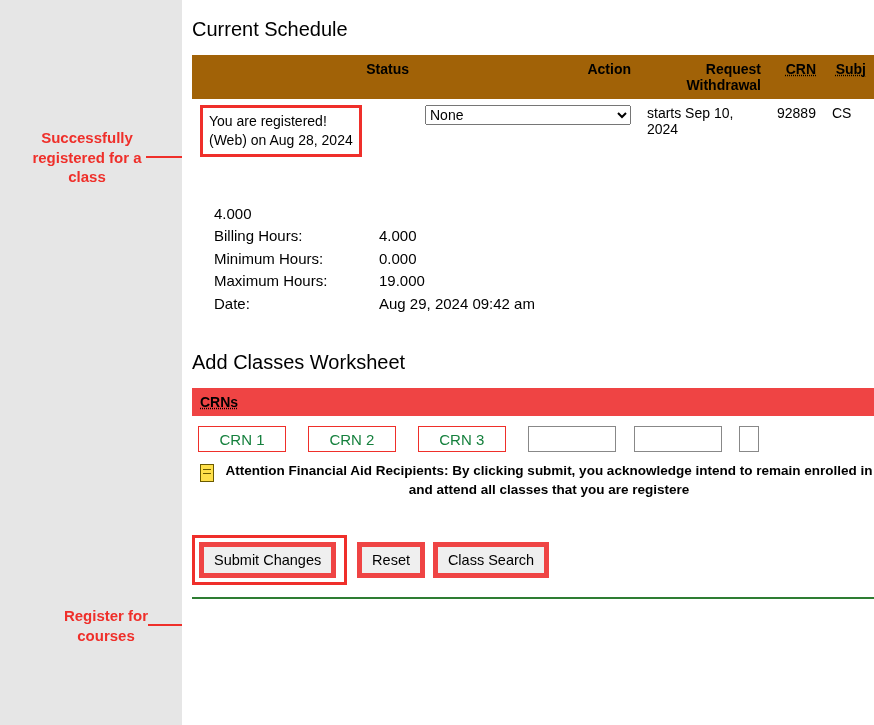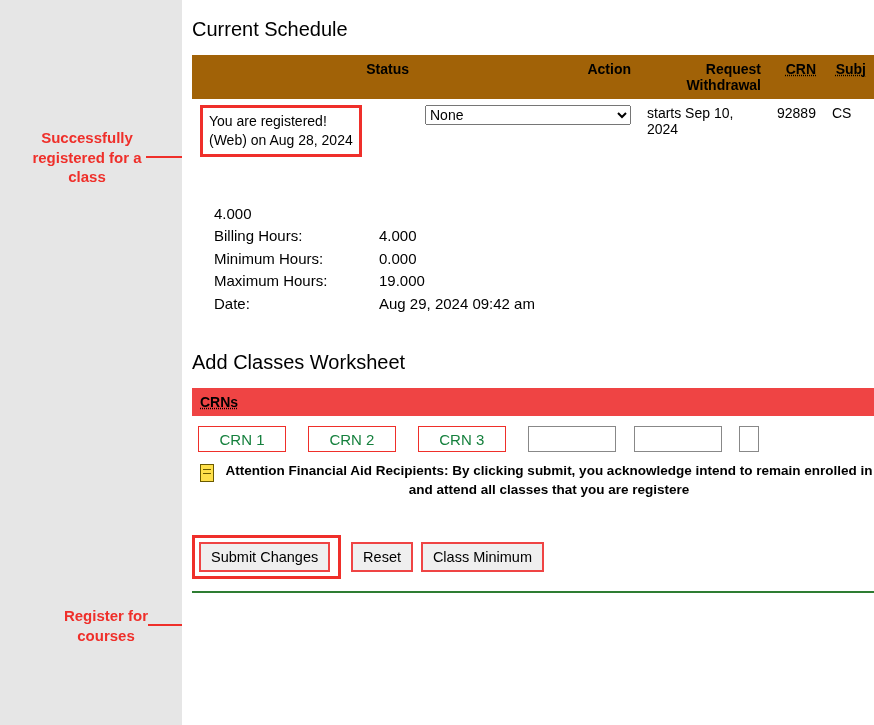--- a/index.html
+++ b/index.html
@@ -126,21 +126,21 @@
     left:2px; right:2px;
     height:1px; background:#6a5a00;
   }
   .notice-icon .page::before { top:4px; }
   .notice-icon .page::after { top:8px; }
   .buttons {
     margin: 36px 0 0 0;
   }
   button.std {
     background: #efefef;
-    border: 2px solid #ef4444;
+    border: 5px solid #ef4444;
     font-size: 14.5px;
     padding: 5px 10px;
     margin-right: 4px;
     cursor: pointer;
   }
   .submit-highlight {
     display: inline-block;
     border: 3px solid #ef2f2a;
     padding: 4px 4px;
     margin-right: 6px;
@@ -248,18 +248,18 @@
         <span class="page"></span>
       </span>
     <span>Attention Financial Aid Recipients: By clicking submit, you acknowledge intend to remain enrolled in and attend all classes that you are registere</span>
   </div>
 
   <div class="buttons">
     <span class="submit-highlight">
       <button class="std">Submit Changes</button>
     </span>
     <button class="std">Reset</button>
-    <button class="std">Class Minimum</button>
+    <button class="std">Class Search</button>
   </div>
 
   <hr class="green-rule">
 
 </div>
 
 </body></html>

